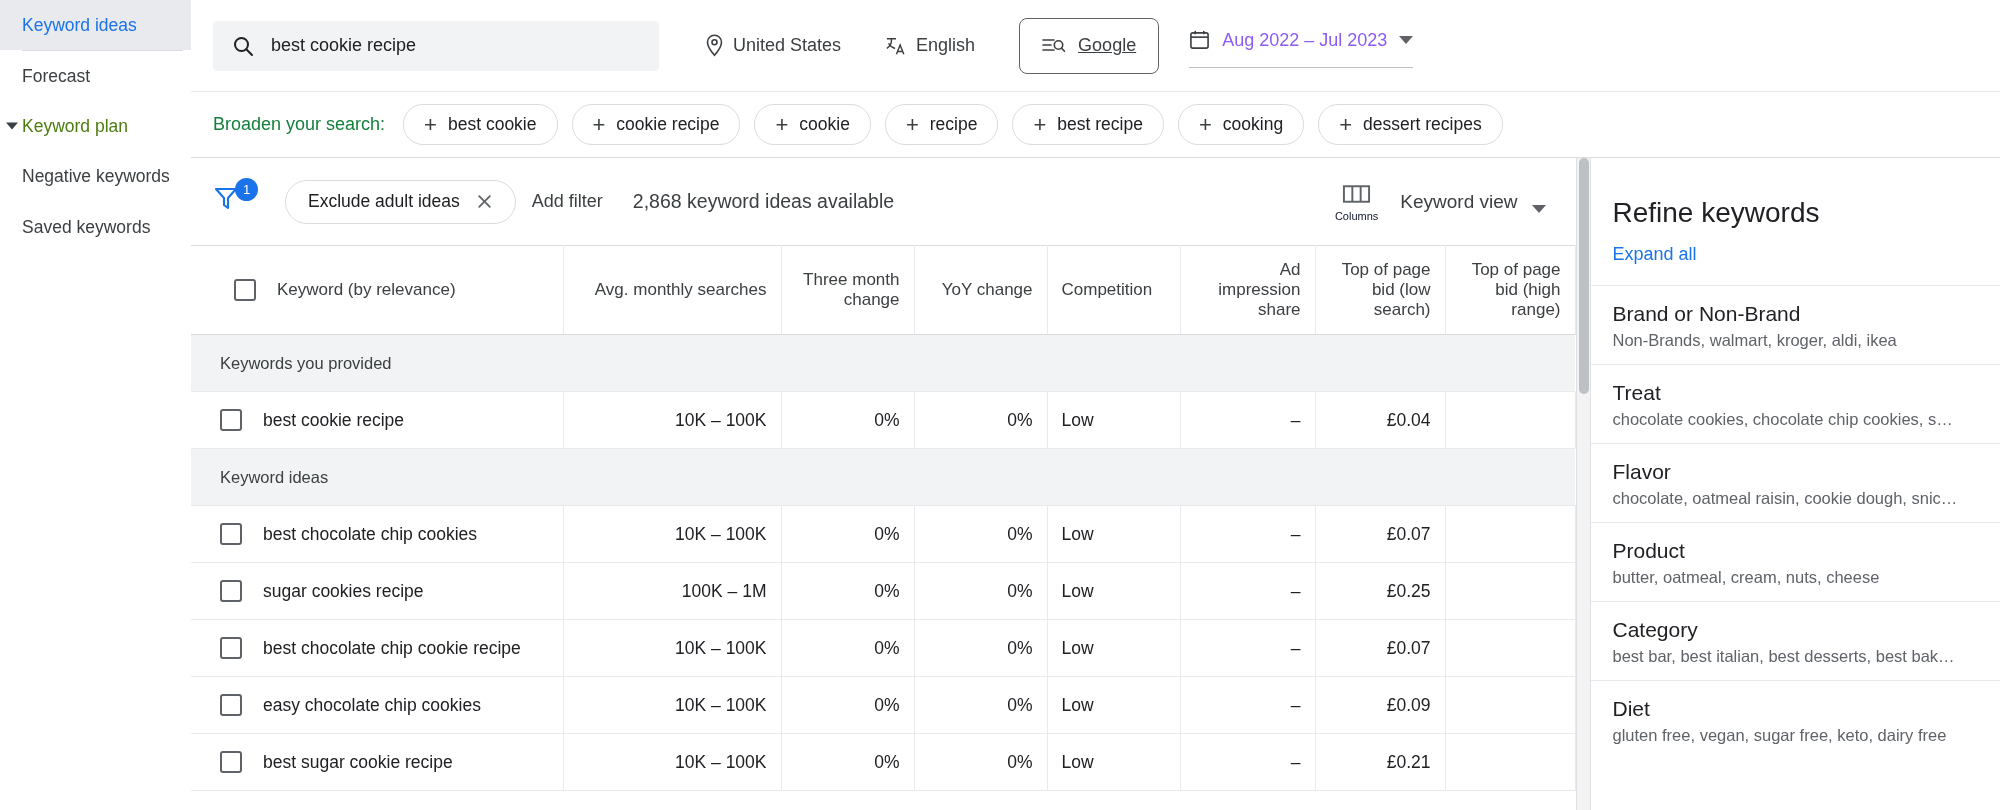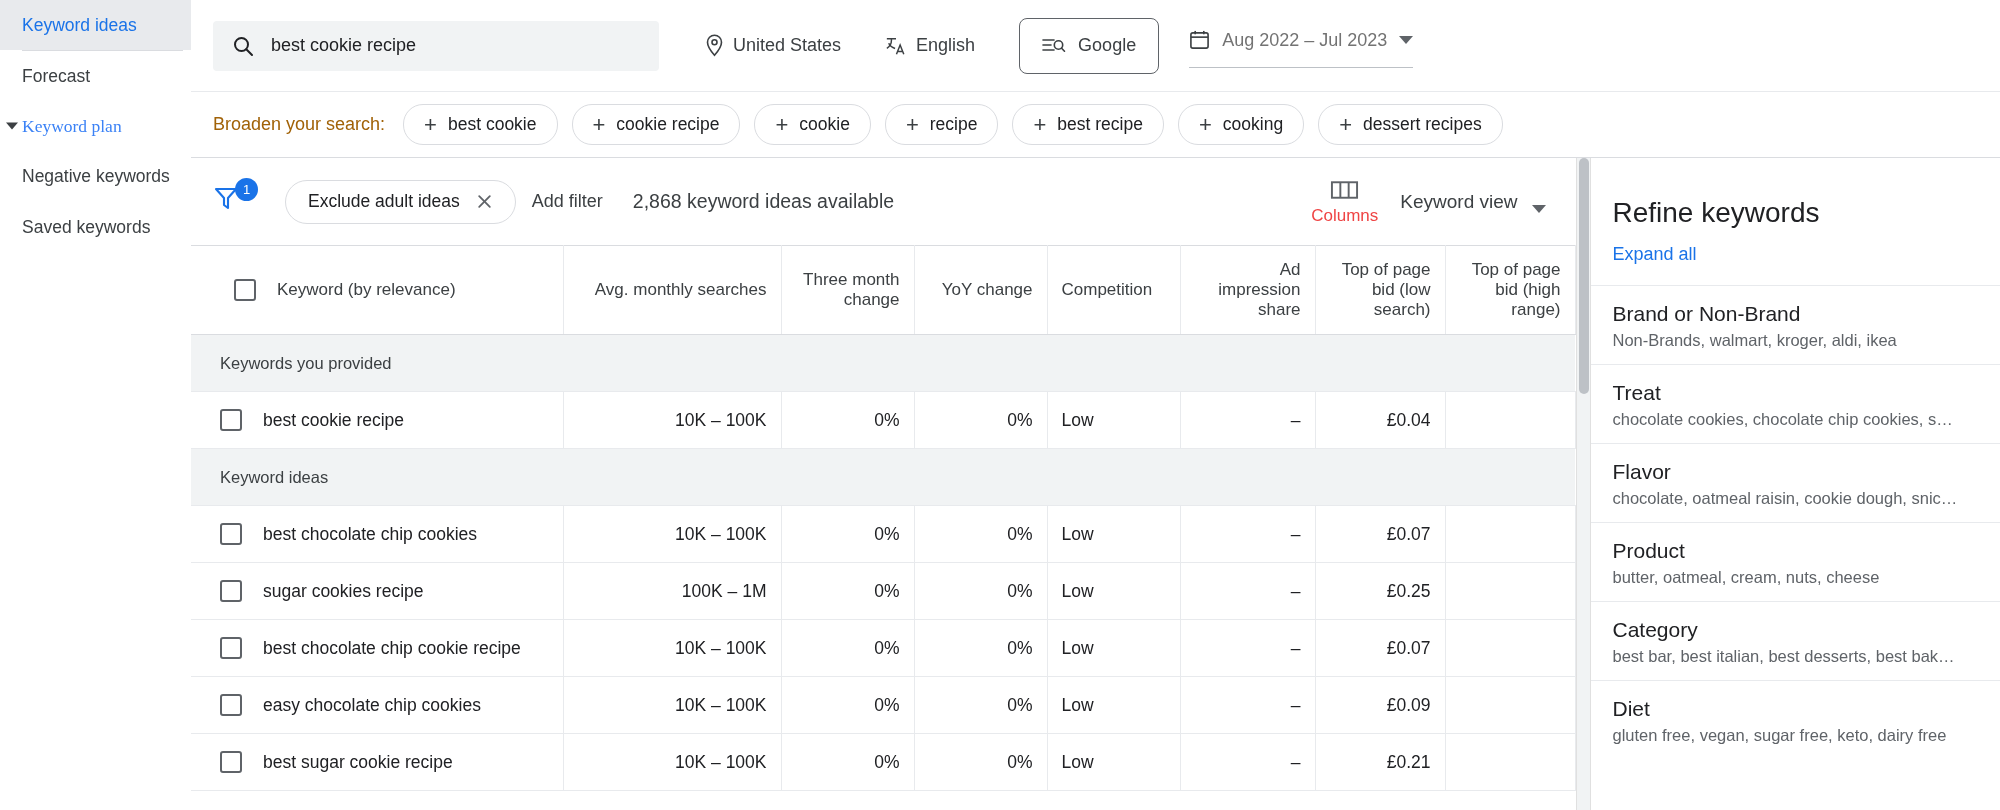--- a/index.html
+++ b/index.html
@@ -28,21 +28,21 @@
   }
   .nav-item.active {
     background: #e8eaed;
     color: #1a73e8;
     font-weight: 400;
   }
   .nav-sep { height: 1px; background: #dadce0; margin: 0 8px 0 22px; }
   .nav-group {
     position: relative;
     padding: 14px 0 14px 22px;
-    font-size: 17.5px; color: #3b82f6; line-height: 22px; cursor: pointer; font-family: Liberation Serif, serif;
+    font-size: 17.5px; color: #4d7c0f; line-height: 22px; cursor: pointer;
   }
   .nav-group .caret {
     position: absolute; left: 6px; top: 50%; transform: translateY(-50%);
     width: 0; height: 0;
     border-left: 6px solid transparent; border-right: 6px solid transparent;
     border-top: 7px solid #3c4043;
   }
   .nav-sub {
     padding: 14px 0 14px 22px; font-size: 17.5px; color: #3c4043;
     line-height: 23px; cursor: pointer;
@@ -59,40 +59,40 @@
     width: 446px; height: 50px; background: #f1f3f4; border-radius: 4px;
     display: flex; align-items: center; padding: 0 18px; gap: 16px;
     cursor: text;
   }
   .search-field .q { font-size: 18px; color: #202124; }
   .chip-loc { display: flex; align-items: center; gap: 9px; margin-left: 46px; font-size: 18px; color: #3c4043; cursor: pointer; }
   .chip-lang { display: flex; align-items: center; gap: 9px; margin-left: 44px; font-size: 18px; color: #3c4043; cursor: pointer; }
   .network-box {
     margin-left: 44px; border: 1px solid #5f6368; border-radius: 8px;
     height: 56px; display: flex; align-items: center; gap: 12px;
-    padding: 0 22px; font-size: 18px; color: #3c4043; cursor: pointer;
+    padding: 0 22px; font-size: 18px; color: #3c4043; cursor: pointer; text-decoration: underline;
   }
   .daterange {
     margin-left: 30px; display: flex; align-items: center; gap: 12px;
-    font-size: 18px; color: #737373; cursor: pointer;
+    font-size: 18px; color: #8b5cf6; cursor: pointer;
     border-bottom: 1px solid #bdc1c6; padding: 0 0 10px 0; height: 44px;
     min-width: 222px; position: relative;
   }
   .daterange .dd-caret {
     margin-left: auto; width: 0; height: 0;
     border-left: 7px solid transparent; border-right: 7px solid transparent;
     border-top: 8px solid #5f6368;
   }
 
   .broaden {
     height: 67px; background: #fff; display: flex; align-items: center;
     padding: 0 22px; gap: 14px; border-top: 1px solid #e8eaed;
     border-bottom: 1px solid #dadce0;
   }
-  .broaden-label { font-size: 18px; color: #a16207; margin-right: 4px; }
+  .broaden-label { font-size: 18px; color: #15803d; margin-right: 4px; }
   .bchip {
     border: 1px solid #dadce0; border-radius: 20px; height: 41px;
     display: flex; align-items: center; gap: 11px; padding: 0 20px;
     font-size: 17.5px; color: #202124; background: #fff; cursor: pointer;
     white-space: nowrap;
   }
   .bchip .plus { font-size: 22px; color: #3c4043; line-height: 1; font-weight: 300; }
 
   .content-wrap { display: flex; height: calc(810px - 91px - 67px); }
   .table-area { flex: 1 1 auto; background: #fff; position: relative; overflow: hidden; }
@@ -114,21 +114,21 @@
     display: flex; align-items: center; gap: 16px; padding: 0 22px;
     font-size: 17.5px; color: #202124; cursor: pointer;
   }
   .fchip .x { font-size: 18px; color: #5f6368; }
   .addfilter { margin-left: 16px; font-size: 18px; color: #3c4043; cursor: pointer; }
   .ideacount { margin-left: 30px; font-size: 19.5px; color: #3c4043; }
   .cols-btn {
     margin-left: auto; display: flex; flex-direction: column; align-items: center;
     gap: 4px; cursor: pointer; color: #5f6368; padding-right: 22px;
   }
-  .cols-btn .lbl { font-size: 17px; color: #ef4444; }
+  .cols-btn .lbl { font-size: 11px; color: #0f172a; }
   .kwview { display: flex; align-items: flex-end; gap: 14px; font-size: 19px; color: #3c4043; cursor: pointer; padding-right: 8px; }
   .kwview .dd-caret {
     width: 0; height: 0;
     border-left: 7px solid transparent; border-right: 7px solid transparent;
     border-top: 8px solid #5f6368;
   }
 
   table.kwtable { width: 100%; border-collapse: collapse; table-layout: fixed; }
   table.kwtable thead th {
     border-top: 1px solid #dadce0;

